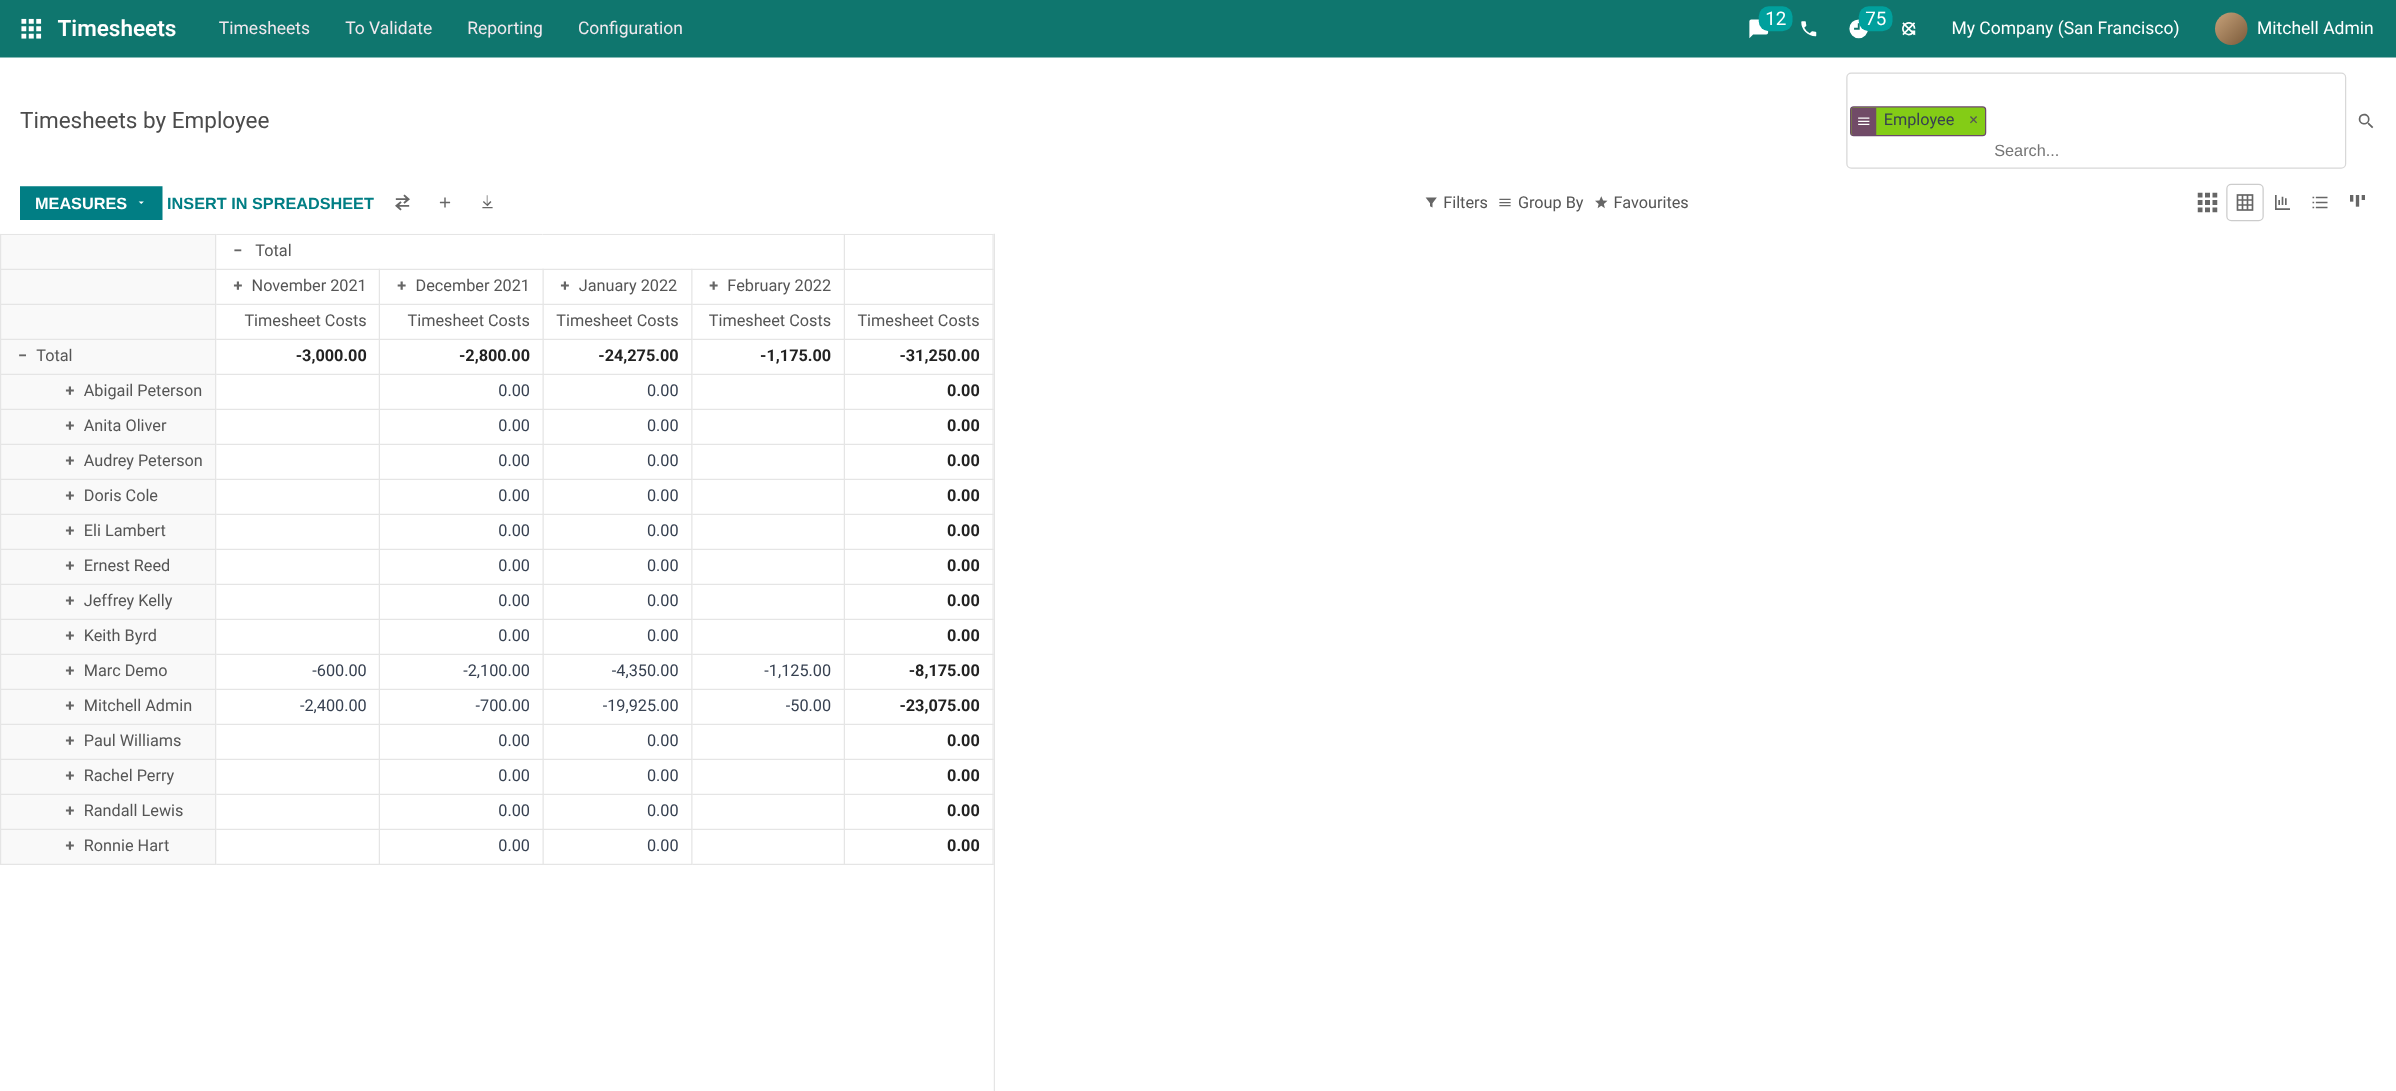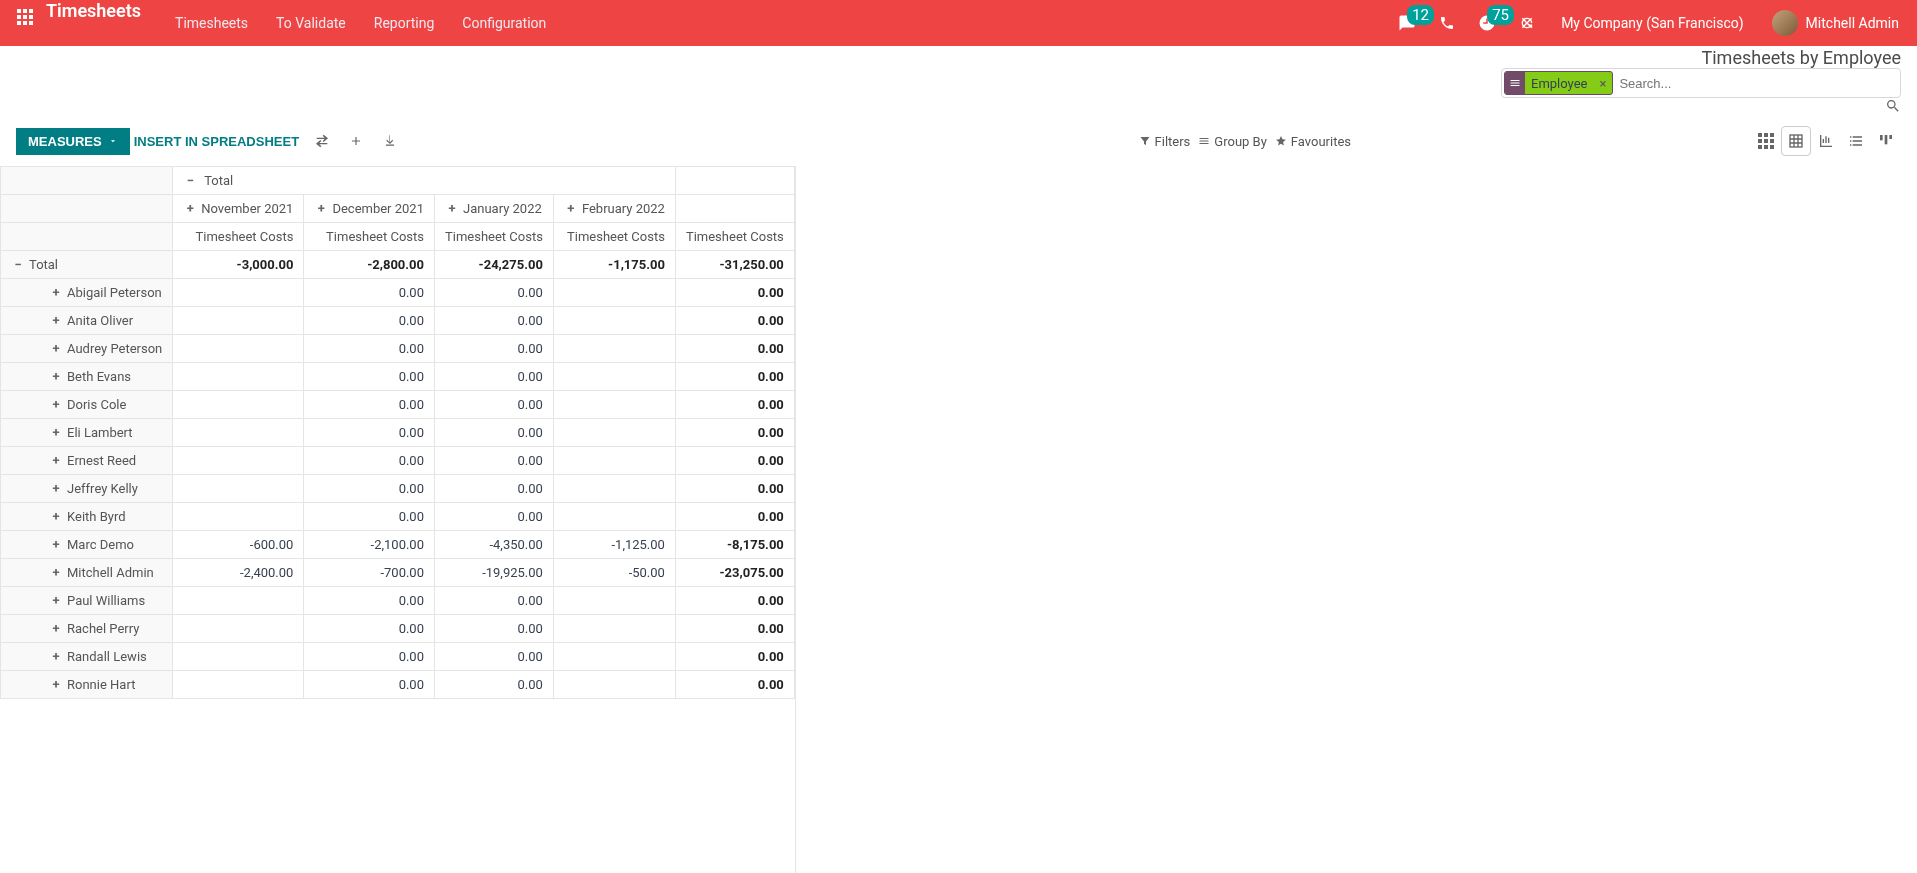--- a/index.html
+++ b/index.html
@@ -1,37 +1,37 @@
 <!DOCTYPE html>
 <html><head>
 <meta charset="utf-8">
 <style>
   * { box-sizing: border-box; margin: 0; padding: 0; }
   body { font-family: -apple-system, BlinkMacSystemFont, "Segoe UI", Roboto, Arial, sans-serif; font-size: 13px; color: #374151; background: #fff; overflow: hidden; }
   
-  .topbar { background: #ef4444; color: #fff; height: 46px; display: flex; align-items: flex-start; padding: 0 8px; }
+  .topbar { background: #0f766e; color: #fff; height: 46px; display: flex; align-items: center; padding: 0 8px; }
   .topbar .apps-icon { width: 34px; height: 34px; display: flex; align-items: center; justify-content: center; cursor: pointer; }
   .topbar .apps-icon svg { fill: #fff; }
   .topbar .brand { font-size: 18px; font-weight: 600; margin-left: 4px; margin-right: 20px; }
   .topbar .navitem { padding: 0 14px; height: 46px; display: flex; align-items: center; cursor: pointer; color: #f0e8ee; font-size: 14px; }
   .topbar .spacer { flex: 1; }
   .topbar .right { display: flex; align-items: center; gap: 8px; }
   .icon-btn { position: relative; width: 32px; height: 32px; display: flex; align-items: center; justify-content: center; cursor: pointer; }
   .badge { position: absolute; top: -2px; left: 16px; background: #00A09D; color: #fff; border-radius: 8px; font-size: 15px; padding: 1px 5px; line-height: 1.2; }
   .company, .user { display: flex; align-items: center; gap: 8px; padding: 0 10px; height: 46px; cursor: pointer; font-size: 14px; }
   .avatar { width: 26px; height: 26px; border-radius: 50%; background: linear-gradient(135deg,#c7a27a,#7a5a3a); }
   
-  .controlbar { display: flex; align-items: flex-end; padding: 1px 16px 6px; border-bottom: 0; flex-direction: column; }
+  .controlbar { display: flex; align-items: center; padding: 12px 16px 6px; border-bottom: 0; }
   .page-title { font-size: 18px; color: #4b4b4b; }
   .searchwrap { margin-left: auto; display: flex; align-items: center; border: 1px solid #d8d8d8; border-radius: 4px; padding: 2px 6px 2px 2px; min-width: 400px; }
   .facet { display: flex; align-items: center; background: #84cc16; border: 1px solid #6b486a; border-radius: 3px; overflow: hidden; }
   .facet-icon { background: #714B67; color: #fff; width: 20px; height: 22px; display: flex; align-items: center; justify-content: center; }
   .facet-label { padding: 2px 6px; font-size: 13px; }
   .facet-x { padding: 0 6px; cursor: pointer; color: #555; }
-  .search-input { border: 0; outline: 0; padding: 4px 6px; flex: 1; font-size: 13px; }
+  .search-input { border: 0; outline: 0; padding: 4px 6px; flex: 1; font-size: 13px; margin-top: 48px; }
   .search-glass { margin-left: 8px; cursor: pointer; }
   
   .toolbar { display: flex; align-items: center; padding: 6px 16px 10px; }
   .btn-primary { background: #017E84; color: #fff; border: 0; padding: 6px 12px; font-weight: 600; font-size: 13px; border-radius: 0; cursor: pointer; display: flex; align-items: center; gap: 6px; }
   .btn-link { background: none; border: 0; color: #017E84; font-weight: 600; font-size: 13px; padding: 6px 4px; cursor: pointer; }
   .tool-icon { width: 30px; height: 30px; display: flex; align-items: center; justify-content: center; color: #666; cursor: pointer; margin-left: 4px; }
   .toolbar .sep { flex: 1; }
   .filterbar { display: flex; gap: 8px; margin-right: 40px; }
   .filterbtn { display: flex; align-items: center; gap: 4px; cursor: pointer; color: #555; }
   .viewswitch { display: flex; gap: 0; border: 0; }
@@ -272,28 +272,20 @@
           </tr>
           <tr>
             <th class="rowhead indent2"><span class="exp">+</span><span>Audrey Peterson</span></th>
             <td class="num"></td>
             <td class="num">0.00</td>
             <td class="num">0.00</td>
             <td class="num"></td>
             <td class="num bold">0.00</td>
           </tr>
           <tr>
-            <th class="rowhead indent2"><span class="exp">+</span><span>Beth Evans</span></th>
-            <td class="num"></td>
-            <td class="num">0.00</td>
-            <td class="num">0.00</td>
-            <td class="num"></td>
-            <td class="num bold">0.00</td>
-          </tr>
-          <tr>
             <th class="rowhead indent2"><span class="exp">+</span><span>Doris Cole</span></th>
             <td class="num"></td>
             <td class="num">0.00</td>
             <td class="num">0.00</td>
             <td class="num"></td>
             <td class="num bold">0.00</td>
           </tr>
           <tr>
             <th class="rowhead indent2"><span class="exp">+</span><span>Eli Lambert</span></th>
             <td class="num"></td>

